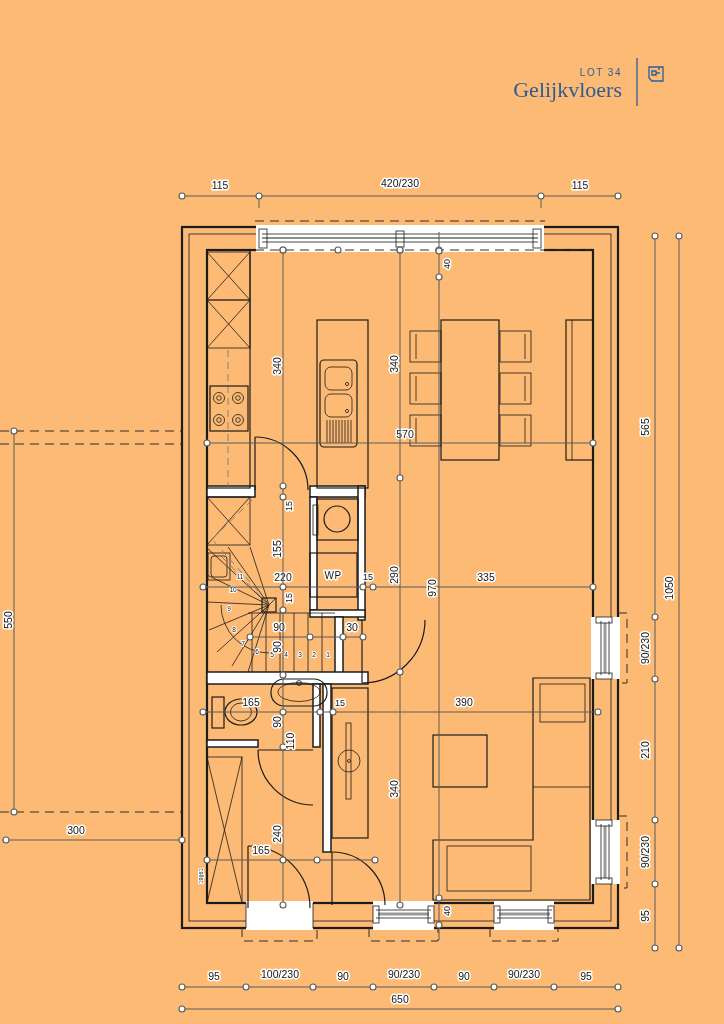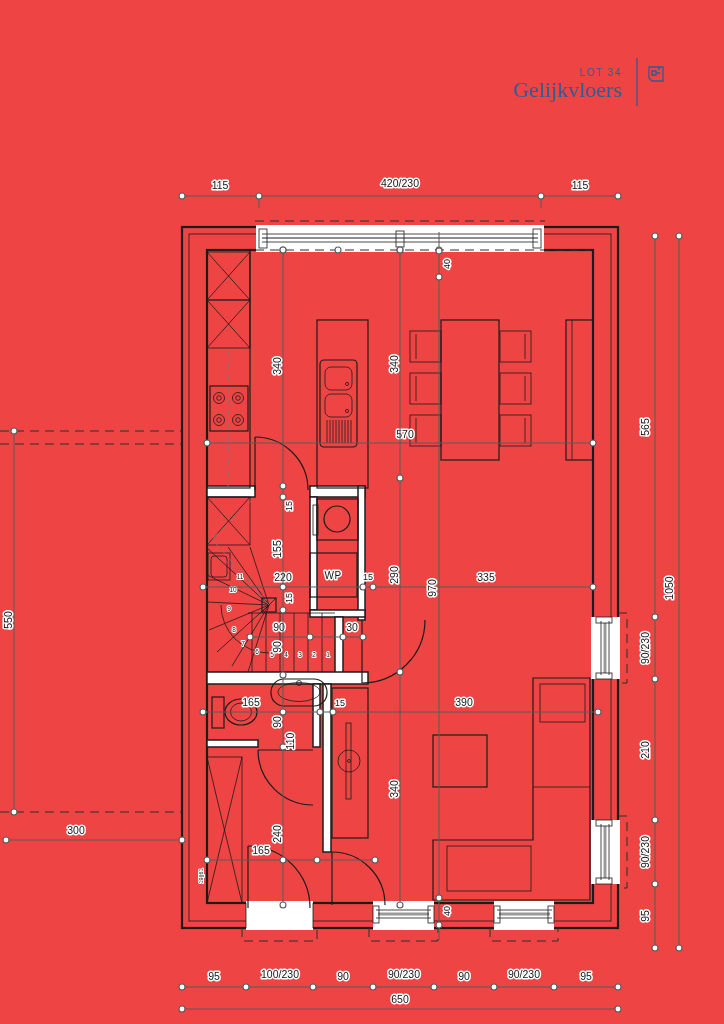--- a/index.html
+++ b/index.html
@@ -1,16 +1,16 @@
 <!DOCTYPE html>
 <html><head>
 <meta charset="utf-8">
 <style>
   html,body{margin:0;padding:0;background:#fff}
-  .page{position:relative;width:724px;height:1024px;background:#ef4444;overflow:hidden}
+  .page{position:relative;width:724px;height:1024px;background:#fdba74;overflow:hidden}
   svg{display:block}
   
   .w2{stroke:#1c1c1c;stroke-width:2.2;fill:none}
   .w15{stroke:#1c1c1c;stroke-width:1.5;fill:#fff}
   .w1{stroke:#1c1c1c;stroke-width:1.2;fill:none}
   .w08{stroke:#1c1c1c;stroke-width:.8;fill:none}
   .punch{fill:#fff;stroke:none}
   .glass{stroke:#9a9a9a;stroke-width:3;fill:none}
   .dash{stroke:#2e2e2e;stroke-width:1;fill:none;stroke-dasharray:9 6}
   .dashg{stroke:#7a7a7a;stroke-width:.9;fill:none;stroke-dasharray:7 5}

